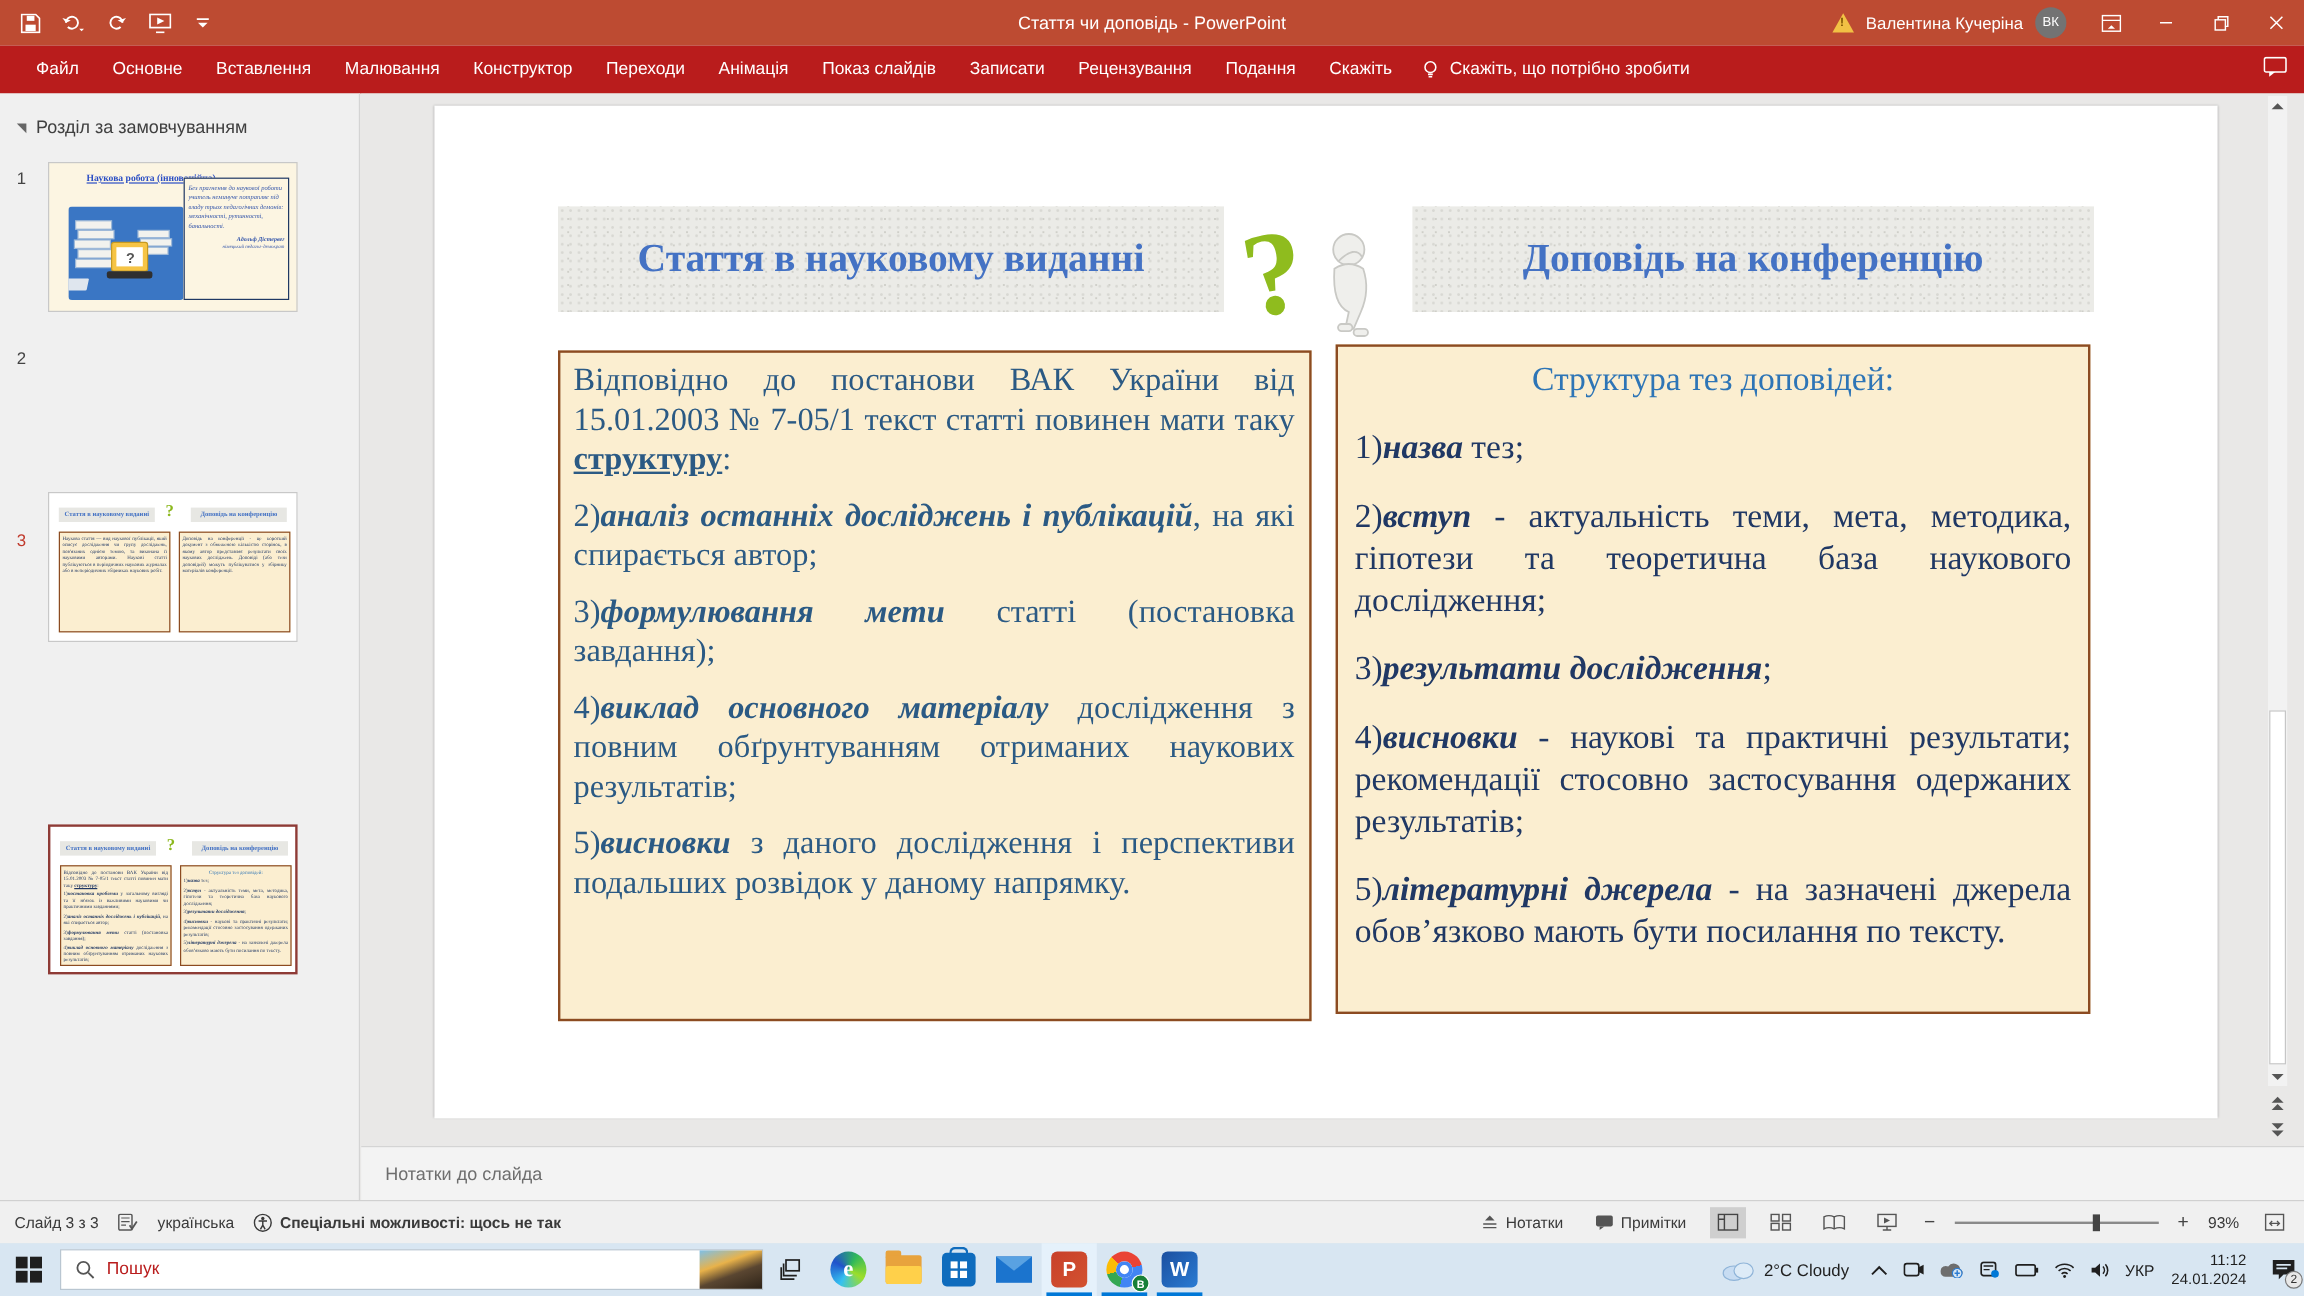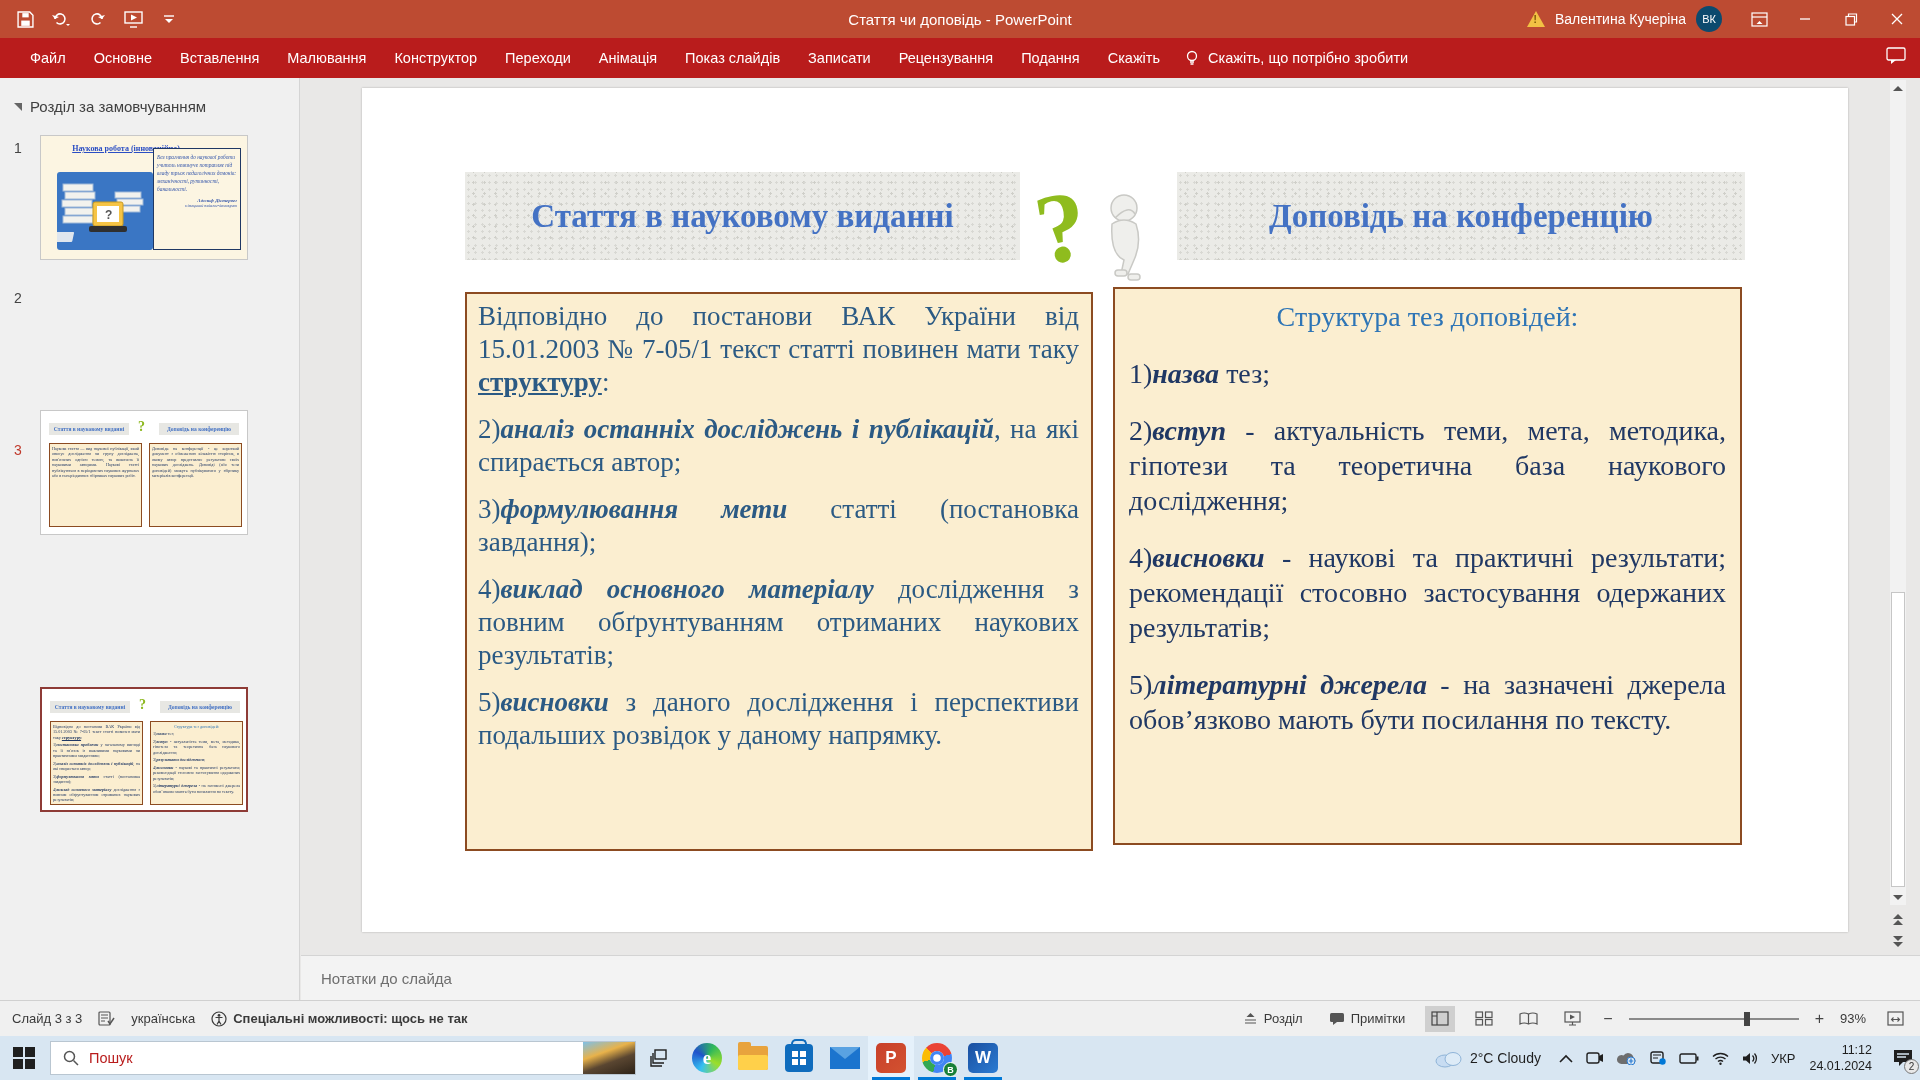--- a/index.html
+++ b/index.html
@@ -8,21 +8,21 @@
 
   
   #titlebar{position:absolute;left:0;top:0;width:1920px;height:38px;background:#BD4B32;display:flex;align-items:center;color:#fff;}
   .qat{display:flex;align-items:center;gap:14px;margin-left:14px;}
   .qat .ico{display:flex;align-items:center;justify-content:center;width:22px;height:22px;}
   #tb-title{position:absolute;left:0;right:0;text-align:center;font-size:15px;pointer-events:none;}
   .tb-right{margin-left:auto;display:flex;align-items:center;height:38px;}
   .warn-tri{width:0;height:0;border-left:9px solid transparent;border-right:9px solid transparent;border-bottom:16px solid #F2C144;position:relative;margin-right:10px;}
   .warn-tri::after{content:"!";position:absolute;left:-2.5px;top:3px;font-size:10px;font-weight:bold;color:#7a5200;}
   .tb-user{font-size:14px;margin-right:10px;}
-  .tb-avatar{width:26px;height:26px;border-radius:50%;background:#0c4a6e;color:#fff;font-size:11px;display:flex;align-items:center;justify-content:center;margin-right:14px;}
+  .tb-avatar{width:26px;height:26px;border-radius:50%;background:#737373;color:#fff;font-size:11px;display:flex;align-items:center;justify-content:center;margin-right:14px;}
   .winbtn{width:46px;height:38px;display:flex;align-items:center;justify-content:center;}
 
   
   #menubar{position:absolute;left:0;top:38px;width:1920px;height:40px;background:#b91c1c;display:flex;align-items:center;color:#fff;}
   #ribbon-tabs{display:flex;align-items:center;gap:0;margin-left:16px;}
   .ribbon-tab{font-size:14.5px;padding:9px 14px;white-space:nowrap;cursor:default;}
   .tellme{display:flex;align-items:center;gap:8px;font-size:14.5px;margin-left:10px;}
   .bulb{width:16px;height:16px;}
   .menu-right{margin-left:auto;margin-right:14px;}
 
@@ -345,20 +345,21 @@
               <p class="bx-item"><span class="num">4)</span><span class="lead">виклад основного матеріалу</span><span> дослідження з повним обґрунтуванням отриманих наукових результатів;</span></p>
               <p class="bx-item"><span class="num">5)</span><span class="lead">висновки</span><span> з даного дослідження і перспективи подальших розвідок у даному напрямку.</span></p>
             </div>
         </div>
 
         <div class="bx bx-r">
           <p class="bx-title">Структура тез доповідей:</p>
           <div id="right-items">
               <p class="bx-item"><span class="num">1)</span><span class="lead">назва</span><span> тез;</span></p>
               <p class="bx-item"><span class="num">2)</span><span class="lead">вступ</span><span> - актуальність теми, мета, методика, гіпотези та теоретична база наукового дослідження;</span></p>
+              <p class="bx-item"><span class="num">3)</span><span class="lead">результати дослідження</span><span>;</span></p>
               <p class="bx-item"><span class="num">4)</span><span class="lead">висновки</span><span> - наукові та практичні результати; рекомендації стосовно застосування одержаних результатів;</span></p>
               <p class="bx-item"><span class="num">5)</span><span class="lead">літературні джерела</span><span> - на зазначені джерела обов’язково мають бути посилання по тексту.</span></p>
             </div>
         </div>
       </div>
 
       <div id="vscroll">
         <div class="sc-arrow" style="top:0">
             <span class="tri-u"></span>
           </div>
@@ -400,21 +401,21 @@
         </svg>
       <span>Спеціальні можливості: щось не так</span>
     </span>
   </div>
   <div class="sb-right">
     <span class="sb-btn">
       <svg width="15" height="14" viewBox="0 0 15 14">
           <path d="M7.5 1l-4 4h8z" fill="#555"></path>
           <path d="M2 8h11M2 11h11" stroke="#555" stroke-width="1.2"></path>
         </svg>
-      <span>Розділ</span>
+      <span>Нотатки</span>
     </span>
     <span class="sb-btn">
       <svg width="16" height="14" viewBox="0 0 16 14">
           <rect x="1" y="1" width="14" height="9" rx="1.5" fill="#555"></rect>
           <path d="M4 10v3l4-3z" fill="#555"></path>
         </svg>
       <span>Примітки</span>
     </span>
     <span class="viewbtn sel">
       <svg width="18" height="15" viewBox="0 0 18 15">

